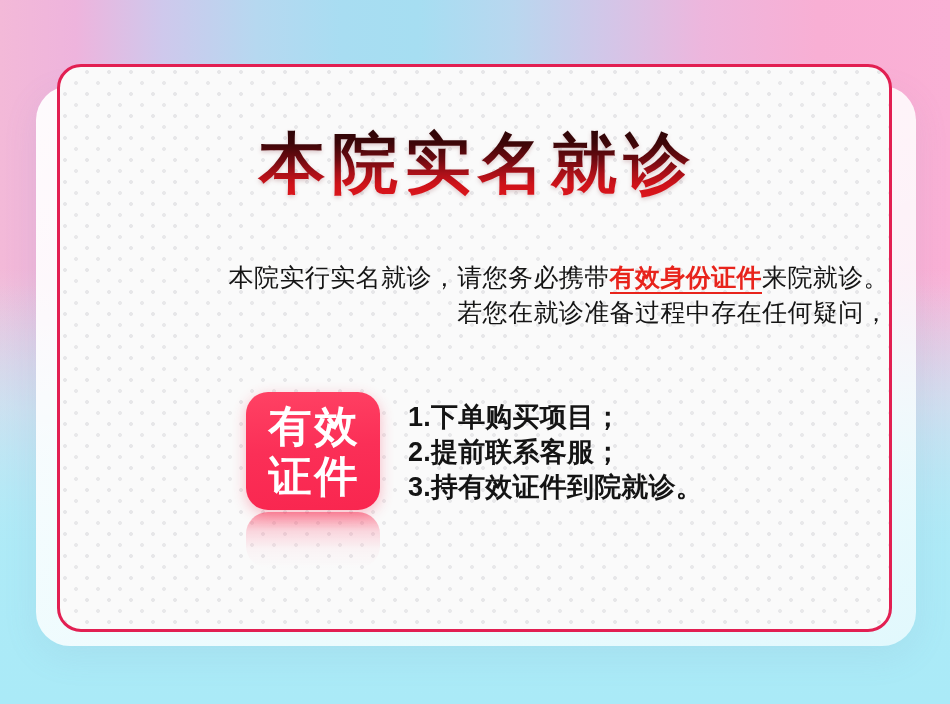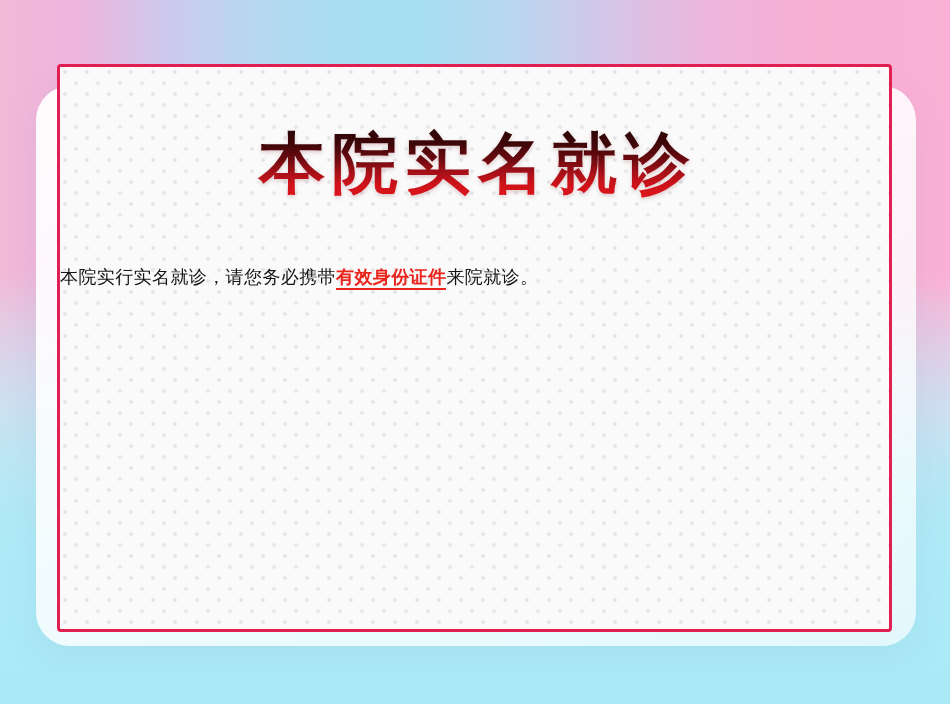--- a/index.html
+++ b/index.html
@@ -71,21 +71,21 @@
 
   
   #main-card {
     position: absolute;
     left: 57px;
     top: 64px;
     width: 835px;
     height: 568px;
     box-sizing: border-box;
     border: 3px solid #e21f52;
-    border-radius: 4px;
+    border-radius: 24px;
     background-color: #fafafa;
     background-image:
       radial-gradient(circle at 5px 5px, rgba(170,170,178,0.24) 1.7px, rgba(170,170,178,0) 2.2px),
       radial-gradient(circle at 5px 5px, rgba(170,170,178,0.22) 1.7px, rgba(170,170,178,0) 2.2px);
     background-size: 22px 22px, 22px 22px;
     background-position: 0 0, 11px 11px;
     overflow: hidden;
     padding-left: 12px;
   }
 
@@ -113,23 +113,23 @@
     color: transparent;
     -webkit-text-fill-color: transparent;
     filter: drop-shadow(0 2px 2px rgba(120,30,40,0.22));
   }
 
   
   #body-text {
     position: absolute;
     left: 0; right: 0;
     top: 193px;
-    text-align: left;
+    text-align: right;
     color: #151515;
-    font-size: 18px;
+    font-size: 25px;
     line-height: 35px;
     letter-spacing: 0.4px;
   }
   #body-text .line { display: block; white-space: nowrap; }
   #body-text .hl {
     color: #e8241c;
     font-weight: bold;
     border-bottom: 2px solid #e8241c;
     padding-bottom: 1px;
   }
@@ -206,17 +206,35 @@
   <div id="bottom-wash"></div>
 
   <div id="white-card"></div>
 
   <div id="main-card">
 
     <div id="title">本院实名就诊</div>
 
     <div id="body-text">
       <span class="line"><span>本院实行实名就诊，请您务必携带</span><span class="hl">有效身份证件</span><span>来院就诊。</span></span>
+      <span class="line">若您在就诊准备过程中存在任何疑问，</span>
     </div>
 
+    <div id="callout">
+
+      <div id="badge-wrap">
+        <div id="badge">
+          <span>有效</span>
+          <span>证件</span>
+        </div>
+        <div id="badge-reflection"></div>
+      </div>
+
+      <div id="steps">
+        <span class="step">1.下单购买项目；</span>
+        <span class="step">2.提前联系客服；</span>
+        <span class="step">3.持有效证件到院就诊。</span>
+      </div>
+
+    </div>
 
   </div>
 </div>
 
 </body></html>

